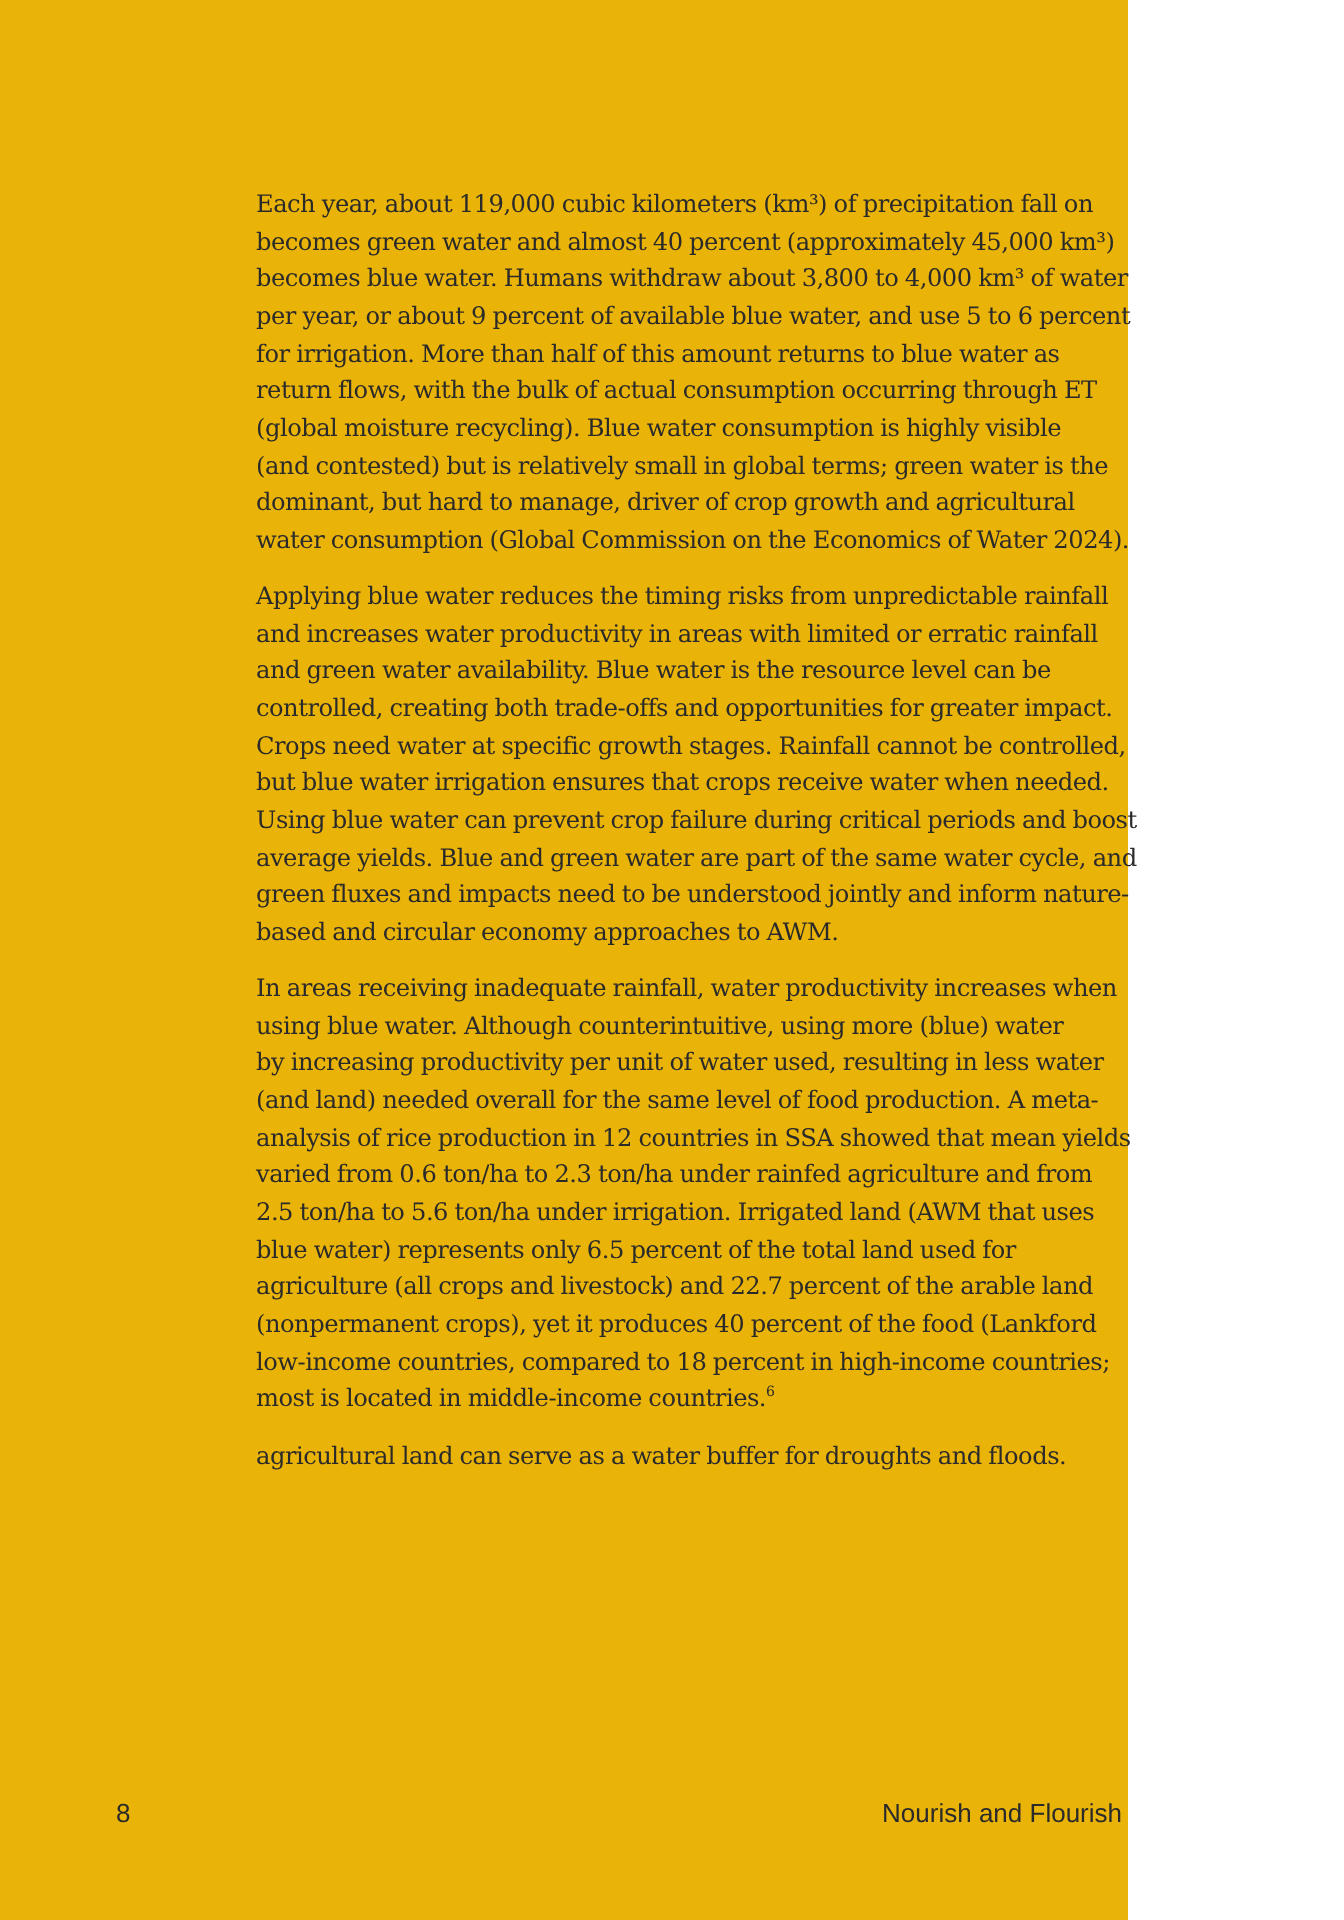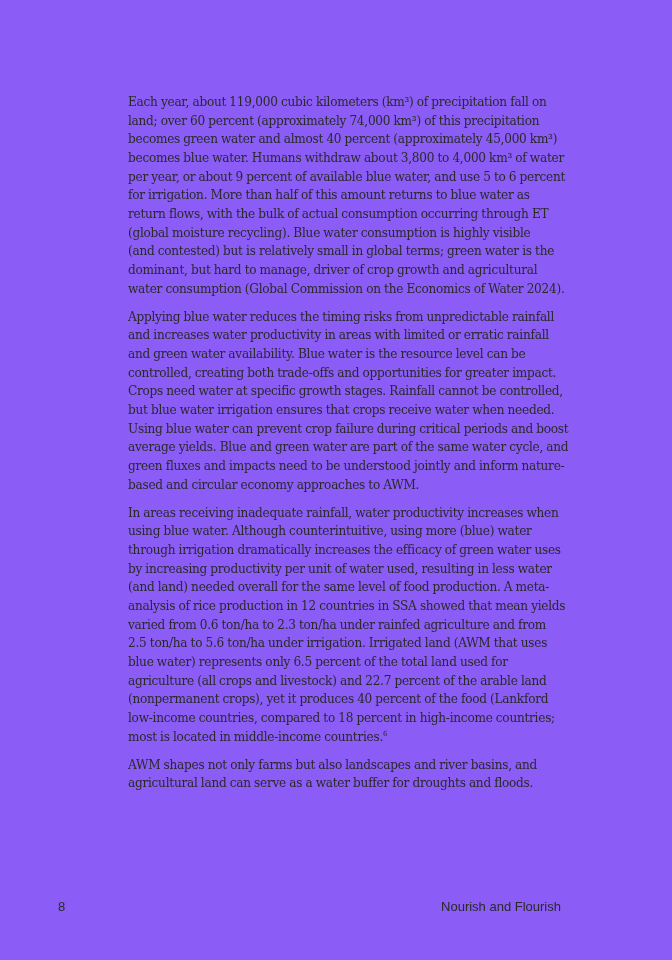--- a/index.html
+++ b/index.html
@@ -10,23 +10,23 @@
     body {
       width: 672px;
       height: 960px;
       position: relative;
       overflow: hidden;
     }
     .page {
       position: absolute;
       left: 0;
       top: 0;
-      width: 672px;
+      width: 564px;
       height: 960px;
-      background: #8b5cf6;
+      background: #eab308;
     }
     .body-text {
       position: absolute;
       left: 128px;
       top: 93px;
       width: 452px;
       font-family: "DejaVu Serif", "Liberation Serif", serif;
       font-size: 12.1px;
       line-height: 18.65px;
       color: #2a2a2a;
@@ -68,21 +68,20 @@
     }
   </style>
 </head>
 <body>
 
 <div class="page">
   <div class="body-text">
 
     <p>
       <span class="line">Each year, about 119,000 cubic kilometers (km³) of precipitation fall on</span>
-      <span class="line">land; over 60 percent (approximately 74,000 km³) of this precipitation</span>
       <span class="line">becomes green water and almost 40 percent (approximately 45,000 km³)</span>
       <span class="line">becomes blue water. Humans withdraw about 3,800 to 4,000 km³ of water</span>
       <span class="line">per year, or about 9 percent of available blue water, and use 5 to 6 percent</span>
       <span class="line">for irrigation. More than half of this amount returns to blue water as</span>
       <span class="line">return flows, with the bulk of actual consumption occurring through ET</span>
       <span class="line">(global moisture recycling). Blue water consumption is highly visible</span>
       <span class="line">(and contested) but is relatively small in global terms; green water is the</span>
       <span class="line">dominant, but hard to manage, driver of crop growth and agricultural</span>
       <span class="line">water consumption (Global Commission on the Economics of Water 2024).</span>
     </p>
@@ -96,35 +95,33 @@
       <span class="line">but blue water irrigation ensures that crops receive water when needed.</span>
       <span class="line">Using blue water can prevent crop failure during critical periods and boost</span>
       <span class="line">average yields. Blue and green water are part of the same water cycle, and</span>
       <span class="line">green fluxes and impacts need to be understood jointly and inform nature-</span>
       <span class="line">based and circular economy approaches to AWM.</span>
     </p>
 
     <p>
       <span class="line">In areas receiving inadequate rainfall, water productivity increases when</span>
       <span class="line">using blue water. Although counterintuitive, using more (blue) water</span>
-      <span class="line">through irrigation dramatically increases the efficacy of green water uses</span>
       <span class="line">by increasing productivity per unit of water used, resulting in less water</span>
       <span class="line">(and land) needed overall for the same level of food production. A meta-</span>
       <span class="line">analysis of rice production in 12 countries in SSA showed that mean yields</span>
       <span class="line">varied from 0.6 ton/ha to 2.3 ton/ha under rainfed agriculture and from</span>
       <span class="line">2.5 ton/ha to 5.6 ton/ha under irrigation. Irrigated land (AWM that uses</span>
       <span class="line">blue water) represents only 6.5 percent of the total land used for</span>
       <span class="line">agriculture (all crops and livestock) and 22.7 percent of the arable land</span>
       <span class="line">(nonpermanent crops), yet it produces 40 percent of the food (Lankford</span>
       <span class="line">low-income countries, compared to 18 percent in high-income countries;</span>
       <span class="line"><span>most is located in middle-income countries.</span><sup class="footnote-ref">6</sup></span>
     </p>
 
     <p>
-      <span class="line">AWM shapes not only farms but also landscapes and river basins, and</span>
       <span class="line">agricultural land can serve as a water buffer for droughts and floods.</span>
     </p>
 
   </div>
 
   <div class="footer">
     <span class="page-num">8</span>
     <span class="running-title">Nourish and Flourish</span>
   </div>
 </div>

